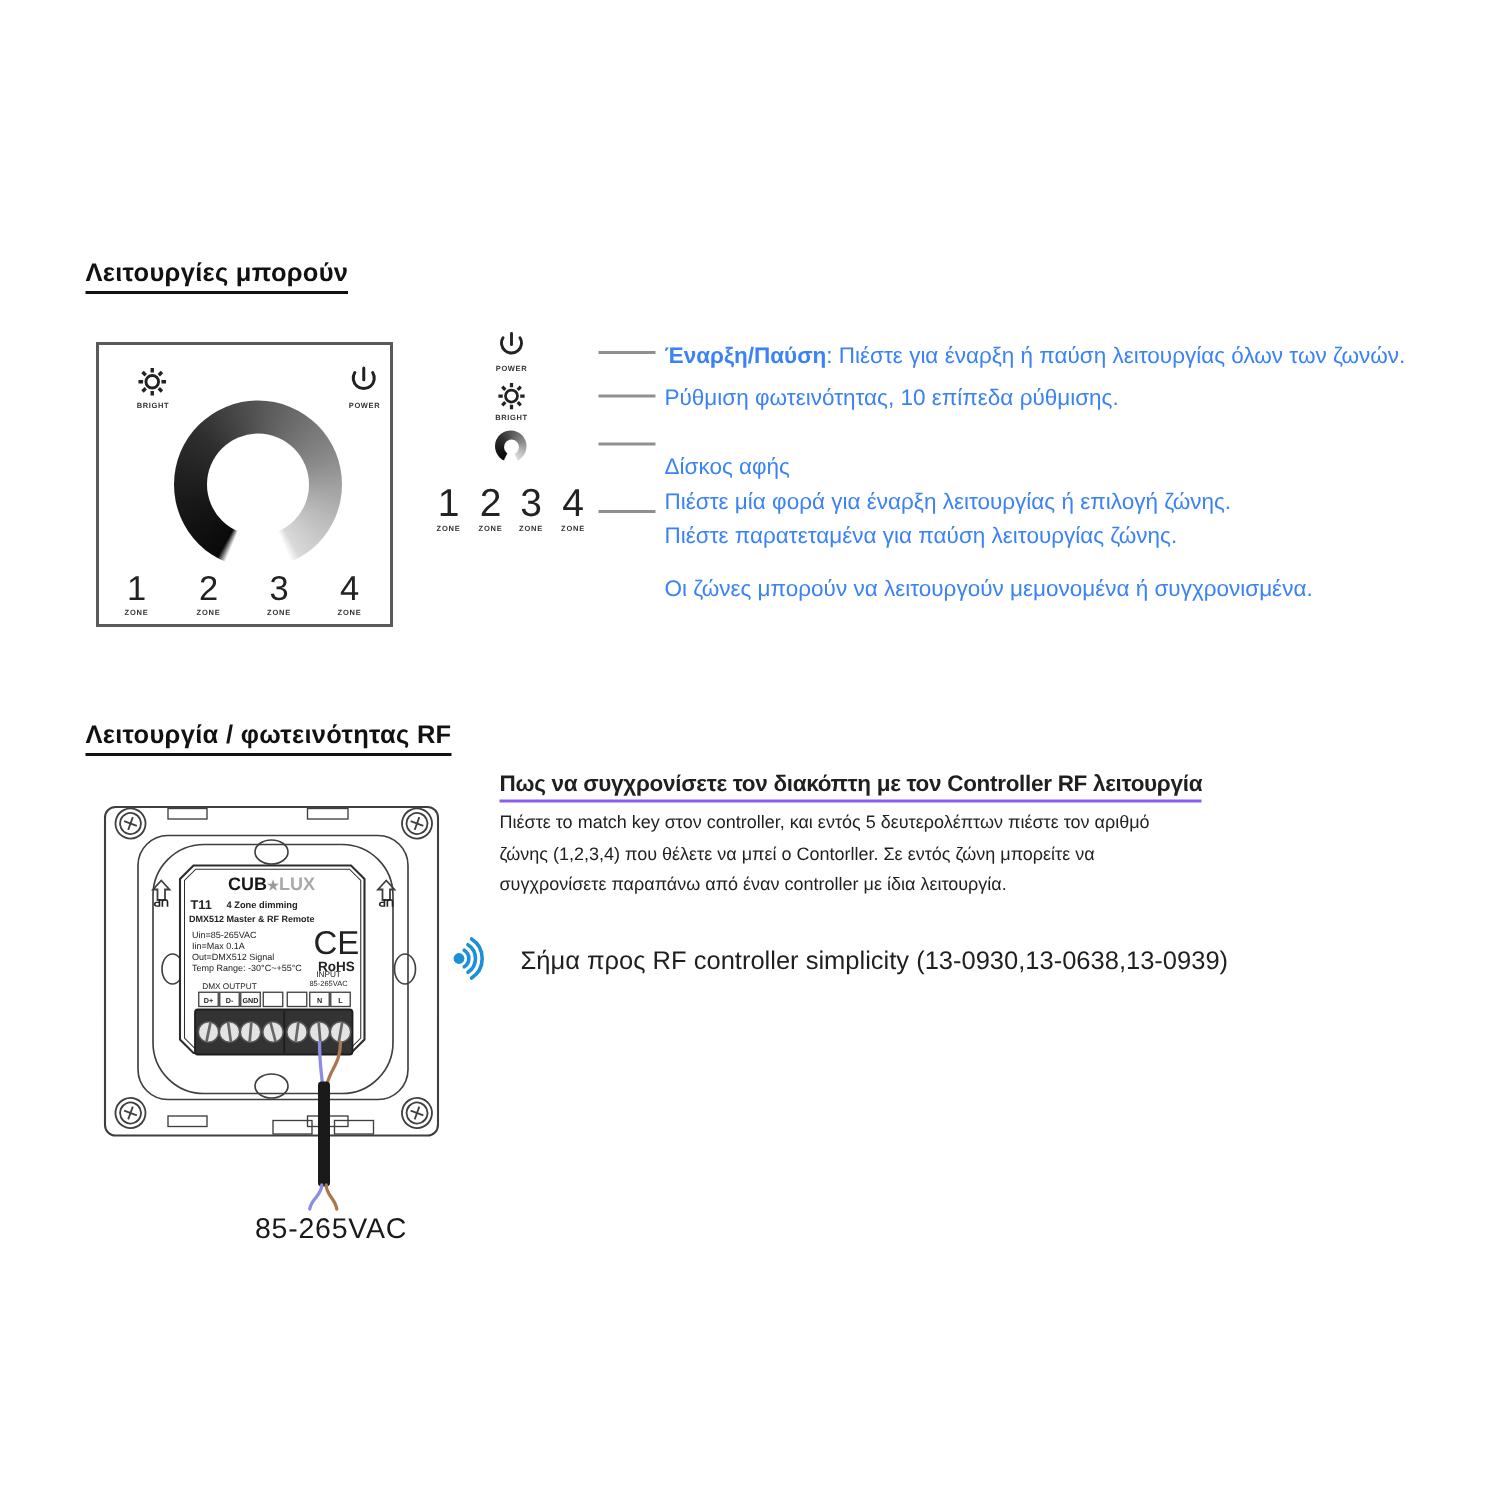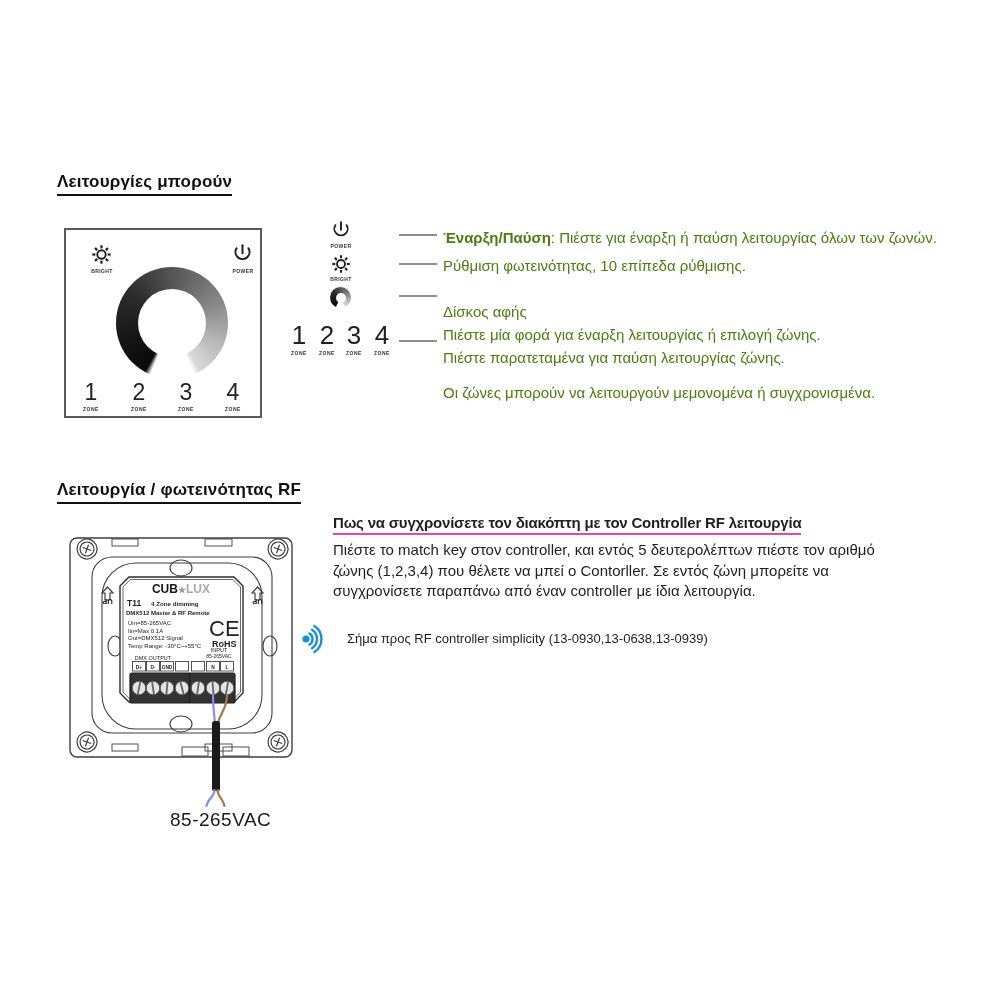--- a/index.html
+++ b/index.html
@@ -14,25 +14,25 @@
   .ring .hole{position:absolute;background:#fff;border-radius:50%;}
   .big-ring{left:50px;top:37px;width:112px;height:112px;}
   .big-ring .hole{left:22px;top:22px;width:68px;height:68px;}
   .mini-ring{width:21px;height:21px;}
   .mini-ring .hole{left:5.5px;top:5.5px;width:10px;height:10px;}
   .zitem{position:absolute;width:36px;text-align:center;}
   .znum{font-size:23px;font-weight:400;color:#222;line-height:1;}
   .znum-lg{font-size:26px;}
   .zlab{font-size:5px;font-weight:bold;letter-spacing:0.5px;color:#333;margin-top:2px;}
   .dash{position:absolute;width:38px;height:1.5px;background:#8f8f8f;}
-  .row-text{position:absolute;left:443px;font-size:15px;color:#4d7c0f;white-space:nowrap;}
+  .row-text{position:absolute;left:443px;font-size:15px;color:#3b82f6;white-space:nowrap;}
   .row-text b{font-weight:bold;}
-  .rf-head{position:absolute;left:333px;top:514px;font-size:15px;font-weight:bold;display:inline-block;border-bottom:2px solid #ec4899;padding-bottom:2px;letter-spacing:-0.2px;white-space:nowrap;}
-  .rf-line{position:absolute;left:333px;font-size:15px;white-space:nowrap;}
-  .sig-text{position:absolute;left:347px;top:631px;font-size:13px;white-space:nowrap;}
+  .rf-head{position:absolute;left:333px;top:514px;font-size:15px;font-weight:bold;display:inline-block;border-bottom:2px solid #8b5cf6;padding-bottom:2px;letter-spacing:-0.2px;white-space:nowrap;}
+  .rf-line{position:absolute;left:333px;font-size:12px;white-space:nowrap;}
+  .sig-text{position:absolute;left:347px;top:631px;font-size:17px;white-space:nowrap;}
   .volt-label{position:absolute;left:170px;top:809px;font-size:19px;letter-spacing:0.5px;color:#1a1a1a;}
   svg text{font-family:"Liberation Sans",sans-serif;fill:#222;}
 </style>
 </head>
 <body>
 
 <div class="heading" style="left:57px;top:172px">Λειτουργίες μπορούν</div>
 
 <div class="front-panel">
   <svg class="abs" style="left:25px;top:14px" width="21" height="21" viewBox="0 0 24 24">

